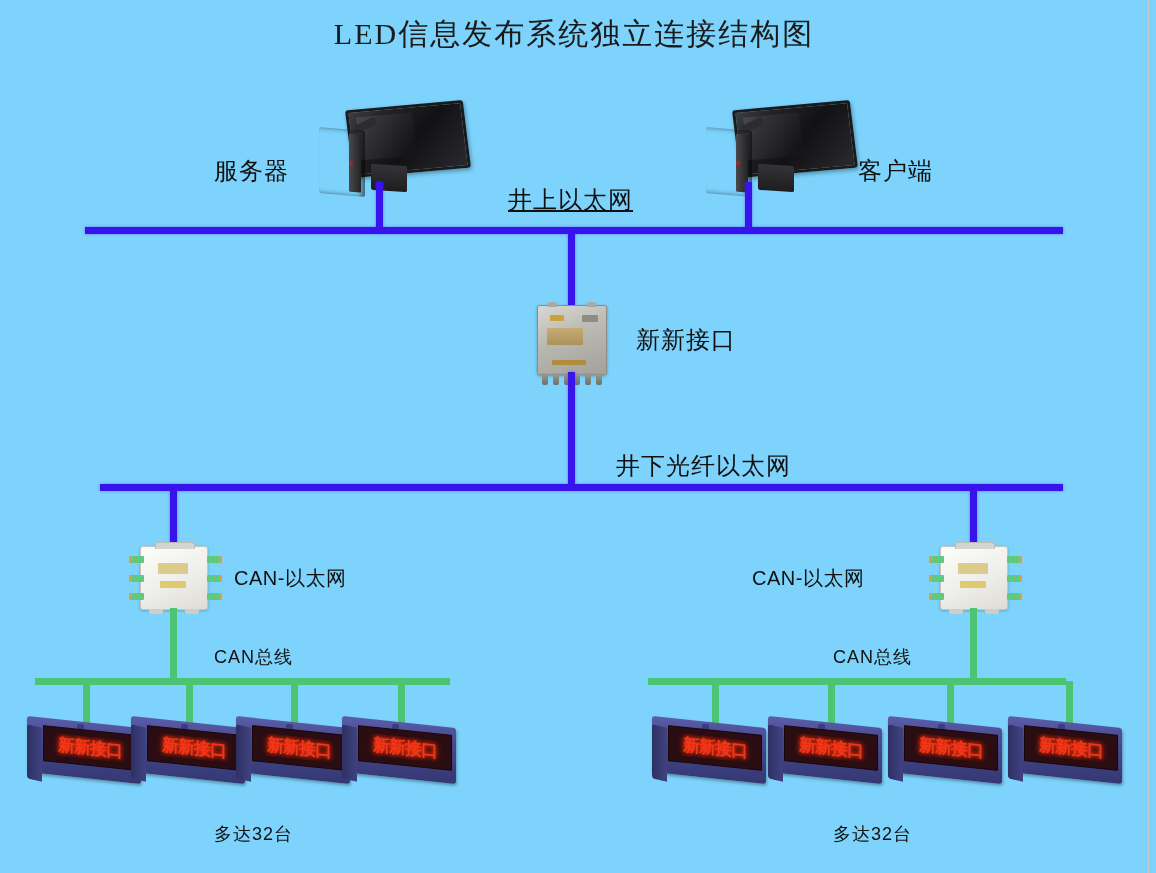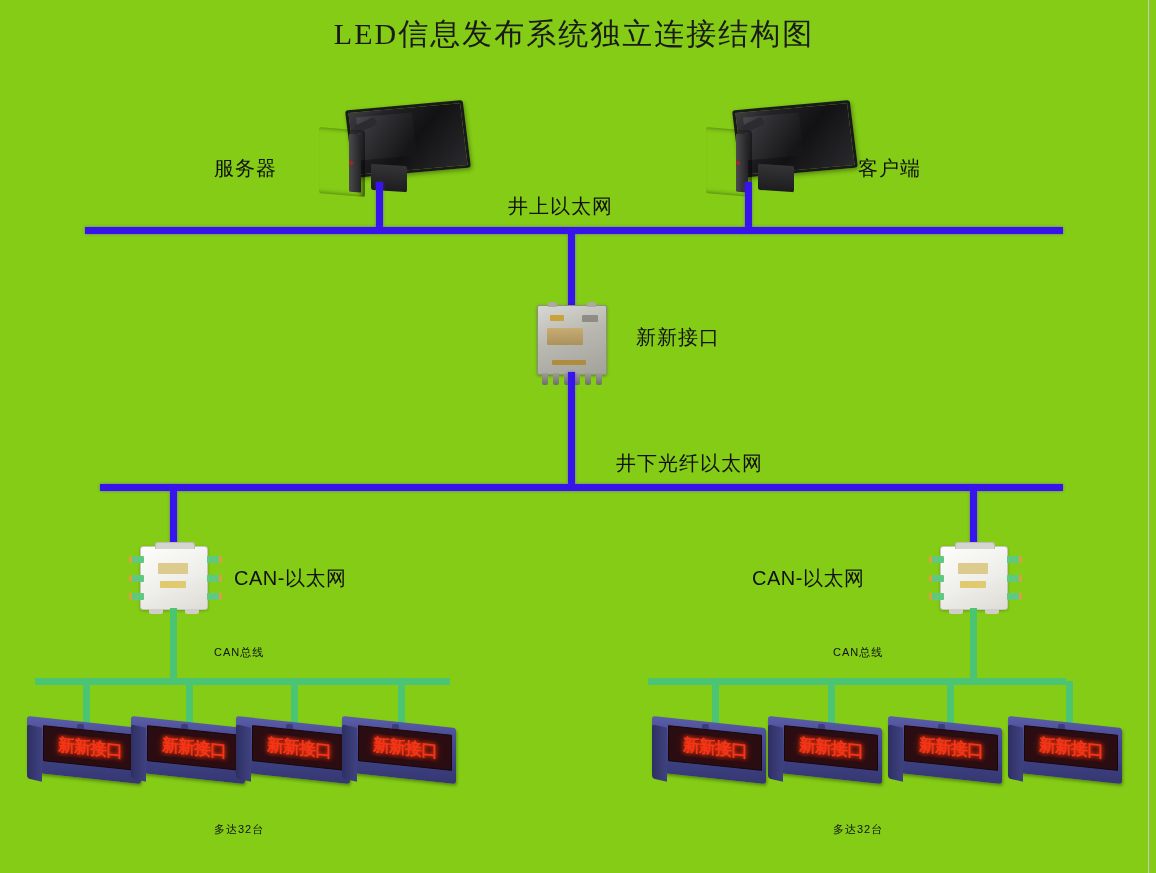--- a/index.html
+++ b/index.html
@@ -7,21 +7,21 @@
     padding: 0;
     background: #ffffff;
   }
   body {
     font-family: "Liberation Sans", "DejaVu Sans", sans-serif;
   }
   #canvas {
     position: relative;
     width: 1156px;
     height: 873px;
-    background: #84cc16;
+    background: #7dd3fc;
     overflow: hidden;
   }
   
   .page-edge {
     position: absolute;
     top: 0;
     left: 1148px;
     width: 1px;
     height: 873px;
     background: #c8c8c8;
@@ -35,27 +35,27 @@
     text-align: center;
     font-family: "Liberation Serif", "DejaVu Serif", serif;
     font-size: 30px;
     letter-spacing: 2px;
     color: #1a1a1a;
     white-space: nowrap;
   }
   
   .lbl {
     position: absolute;
-    font-size: 20px;
+    font-size: 24px;
     color: #111111;
     white-space: nowrap;
     letter-spacing: 1px;
   }
   .lbl.small {
-    font-size: 11px;
+    font-size: 18px;
   }
   .lbl.mono-lead {
     font-size: 20px;
     letter-spacing: 0.5px;
   }
   
   .bus-h {
     position: absolute;
     height: 7px;
     background: #3713ec;
@@ -381,21 +381,21 @@
   <div class="pc" style="left:700px; top:103px;">
     <div class="screen"></div>
     <div class="hinge"></div>
     <div class="tower"></div>
     <div class="tower-dot"></div>
     <div class="stand"></div>
   </div>
   <div class="lbl" style="left:858px; top:155px;">客户端</div>
   <div class="wire-v" style="left:745px; top:182px; height:48px;"></div>
 
-  <div class="lbl" style="left:508px; top:193px;">井上以太网</div>
+  <div class="lbl" style="left:508px; top:184px;text-decoration:underline;">井上以太网</div>
   <div class="bus-h" style="left:85px; top:227px; width:978px;"></div>
 
   <div class="wire-v" style="left:568px; top:230px; height:78px;"></div>
   <div class="switch-box" style="left:537px; top:305px;">
     <div class="lug" style="left:10px;"></div>
     <div class="lug" style="right:10px;"></div>
     <div class="lamp"></div>
     <div class="tagr"></div>
     <div class="plate"></div>
     <div class="bar"></div>

